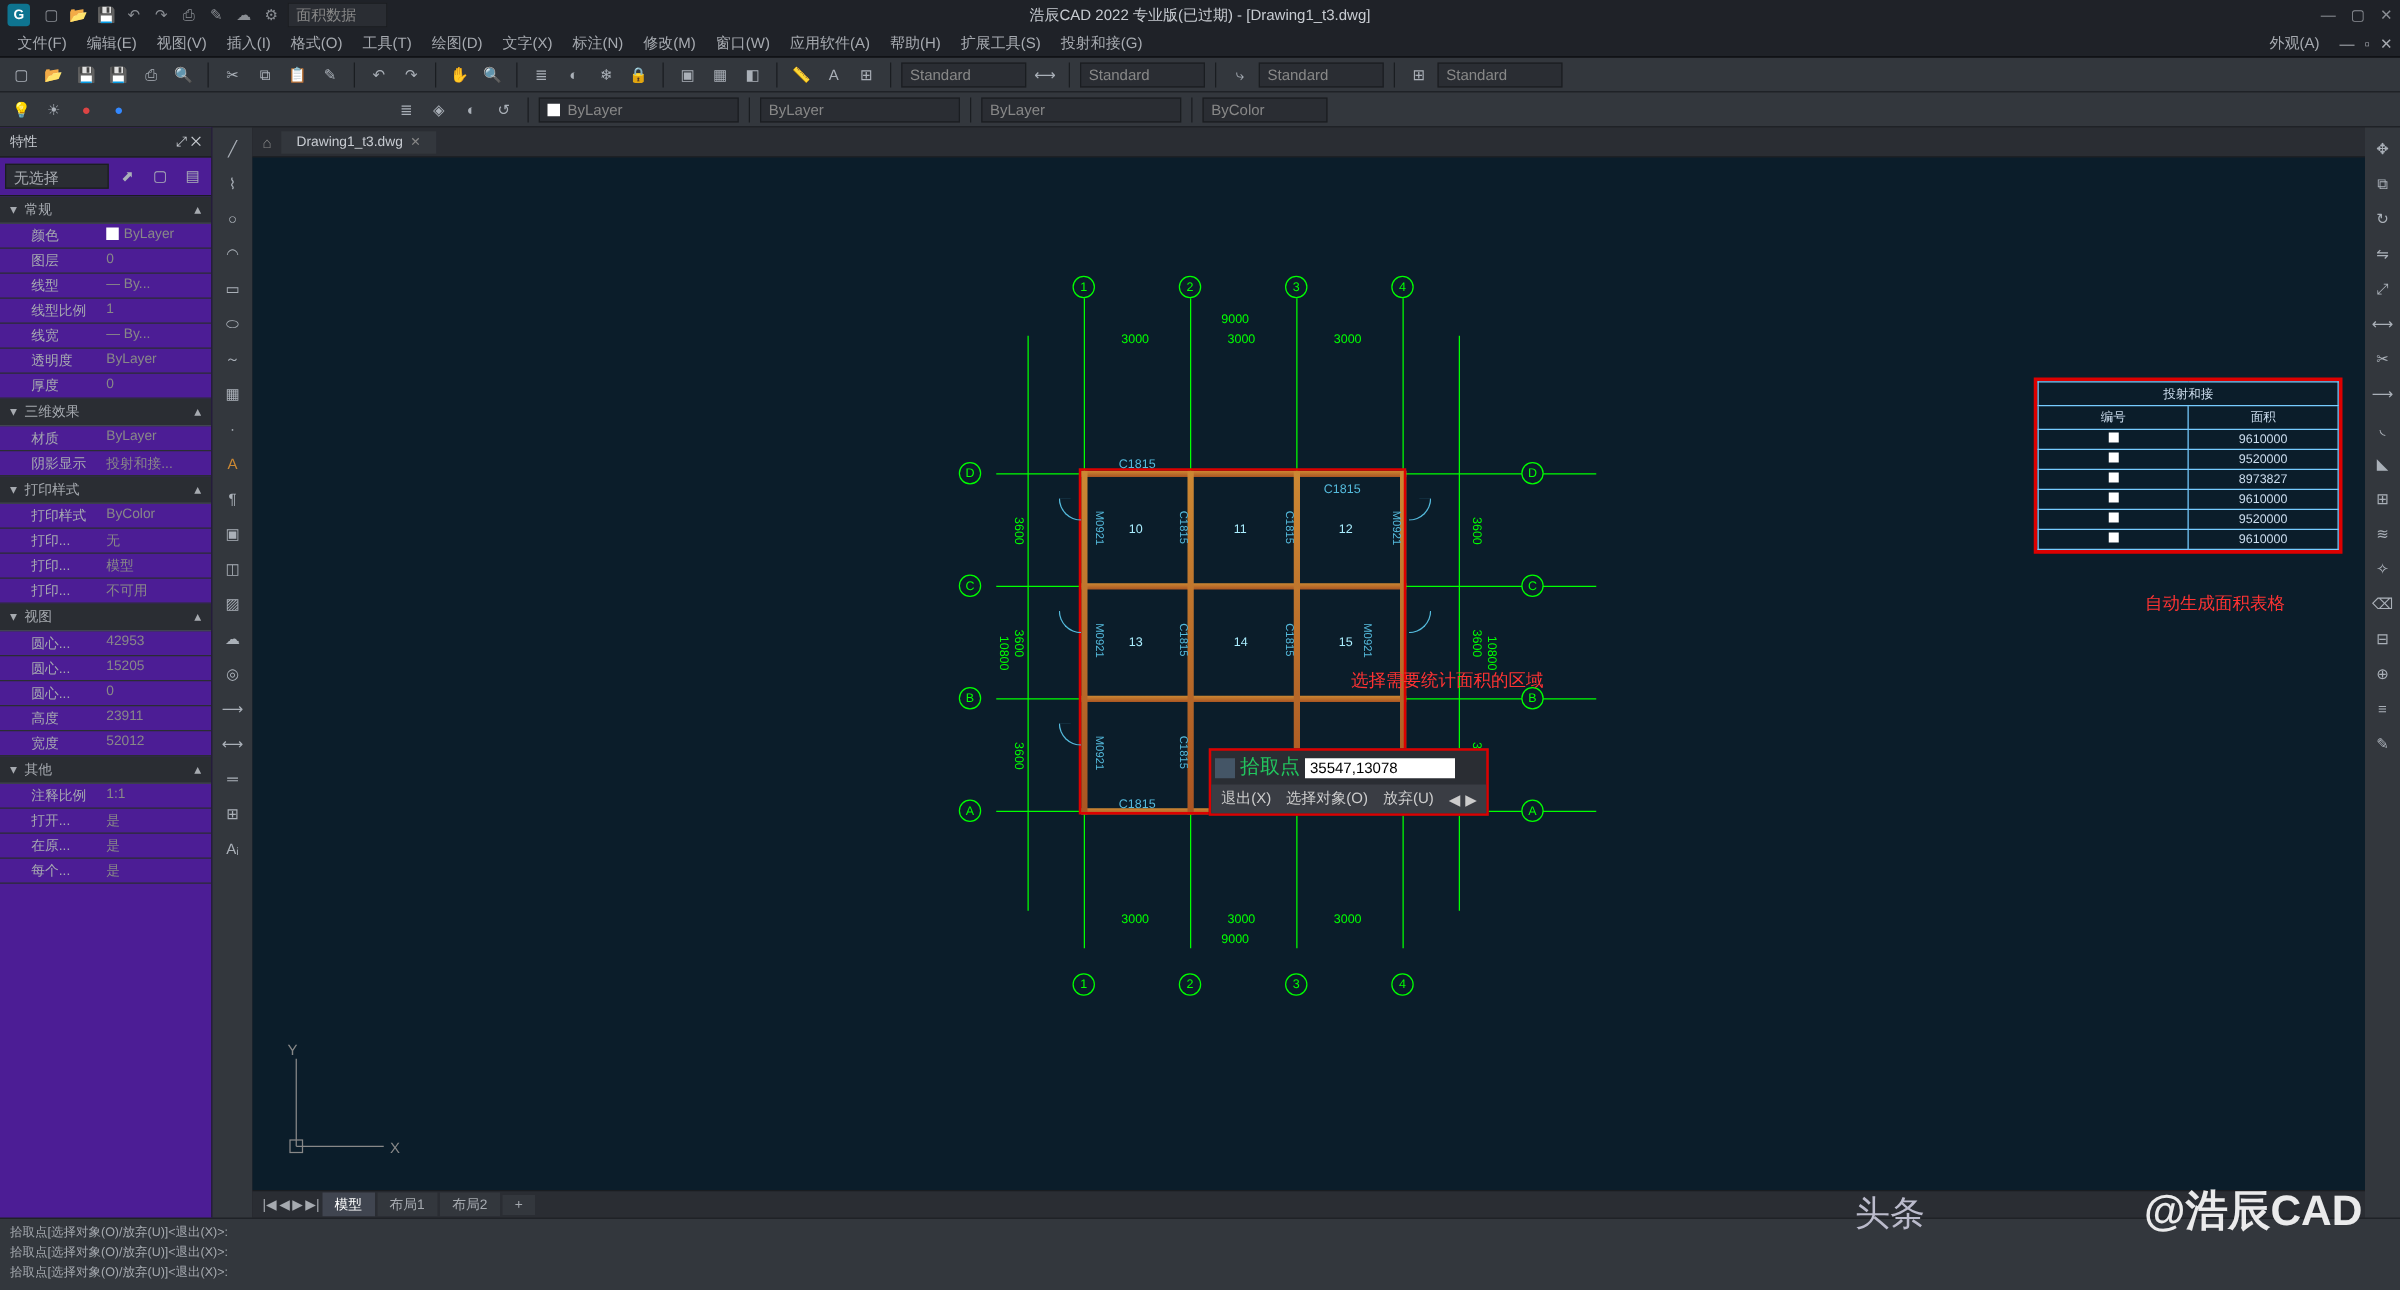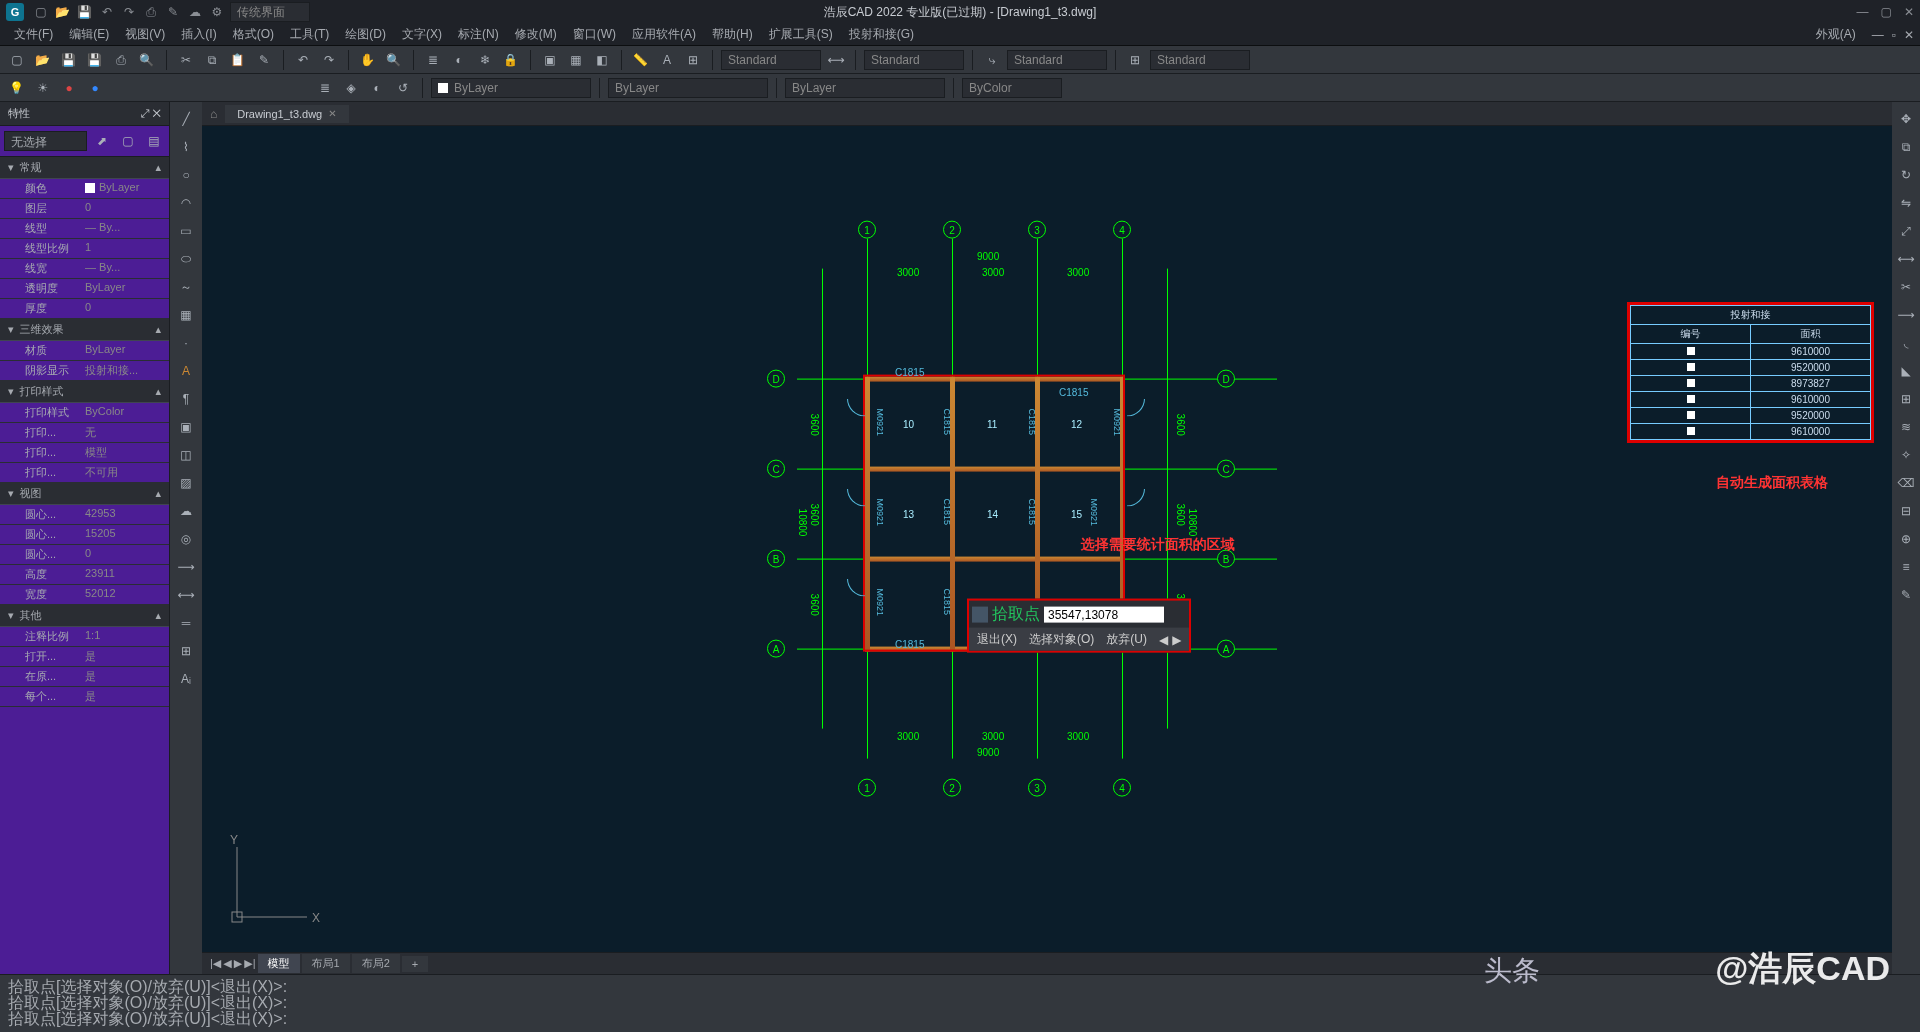--- a/index.html
+++ b/index.html
@@ -32,40 +32,40 @@
 .canvas-zone{flex:1;display:flex;flex-direction:column;position:relative}
 .tab-bar{height:24px;background:#2a2d33;display:flex;align-items:center;padding-left:8px;border-bottom:1px solid #1a1d21}
 .file-tab{padding:3px 12px;background:#33373d;color:#c8ccd2;font-size:11px;display:flex;align-items:center;gap:6px}
 .file-tab .x{color:#888;font-size:10px}
 .canvas{flex:1;background:#0b1d2a;position:relative;overflow:hidden}
 .right-tools{width:28px;background:#33373d;display:flex;flex-direction:column;gap:2px;padding:4px 0}
 .layout-tabs{height:22px;background:#2a2d33;display:flex;align-items:center;padding-left:8px;gap:2px;font-size:11px;border-top:1px solid #1a1d21}
 .ltab{padding:2px 10px;background:#33373d;cursor:pointer}
 .ltab.active{background:#404550;color:#fff}
 .cmd-area{height:58px;background:#33373d;border-top:1px solid #1a1d21;padding:4px 8px;overflow:hidden}
-.cmd-line{font-size:16px;color:#a6aab0;line-height:16px}
+.cmd-line{font-size:10px;color:#a6aab0;line-height:16px}
 
 
 .dwg{position:absolute;left:50%;top:50%;transform:translate(-50%,-52%)}
 .grid-v{position:absolute;width:1px;background:#0f0;height:520px;top:-30px}
 .grid-h{position:absolute;height:1px;background:#0f0;width:480px;left:-30px}
 .bubble{position:absolute;width:18px;height:18px;border:1px solid #0f0;border-radius:50%;display:flex;align-items:center;justify-content:center;color:#0f0;font-size:10px;background:#0b1d2a}
 .dim-text{position:absolute;color:#0f0;font-size:10px}
 .sel-rect{position:absolute;border:2px solid #d00}
 .room-lbl{position:absolute;color:#aef;font-size:10px}
 .vert-lbl{position:absolute;color:#5bd;font-size:9px;writing-mode:vertical-rl}
 .door-arc{position:absolute;width:18px;height:18px;border:1px solid #5bd;border-radius:0 0 0 100%;border-top:none;border-right:none}
 .wall{position:absolute;background:linear-gradient(#c83,#a52);height:5px}
 .wall.v{width:5px;height:auto}
 
 .area-table{position:absolute;right:18px;top:306px;border:3px solid #d00}
 .area-table table{border-collapse:collapse;font-size:10px}
 .area-table td,.area-table th{border:1px solid #7cf;padding:2px 0;text-align:center;color:#cde}
 .area-table th{font-weight:normal}
-.red-anno{position:absolute;color:#f33;font-size:14px;font-weight:700}
+.red-anno{position:absolute;color:#f33;font-size:14px;font-weight:400}
 .tooltip-box{position:absolute;border:2px solid #d00;background:#2a2d33}
 .tt-row1{display:flex;align-items:center;padding:3px;gap:4px}
 .tt-ico{width:16px;height:16px;background:#456}
 .tt-label{color:#22c55e;font-size:16px}
 .tt-input{background:#fff;color:#000;padding:1px 4px;font-size:12px;min-width:120px}
 .tt-row2{background:#3a3d44;padding:3px 8px;display:flex;align-items:center;gap:12px;font-size:12px;color:#ccc}
 .arrows{margin-left:auto;display:flex;gap:4px}
 
 .ucs{position:absolute;left:20px;bottom:20px;color:#888}
 .watermark{position:absolute;right:30px;bottom:40px;color:#fff;font-size:34px;font-weight:bold;opacity:.9}
@@ -80,21 +80,21 @@
   <div class="qat">
     <div class="qat-btn">▢</div>
     <div class="qat-btn">📂</div>
     <div class="qat-btn">💾</div>
     <div class="qat-btn">↶</div>
     <div class="qat-btn">↷</div>
     <div class="qat-btn">⎙</div>
     <div class="qat-btn">✎</div>
     <div class="qat-btn">☁</div>
     <div class="qat-btn">⚙</div>
-    <div class="dropdown" style="min-width:80px">传统界面</div>
+    <div class="dropdown" style="min-width:80px">面积数据</div>
   </div>
   <div class="title-center">浩辰CAD 2022 专业版(已过期) - [Drawing1_t3.dwg]</div>
   <div class="win-ctrl">
     <span>—</span>
     <span>▢</span>
     <span>✕</span>
   </div>
 </div>
 
 <div class="menubar">

